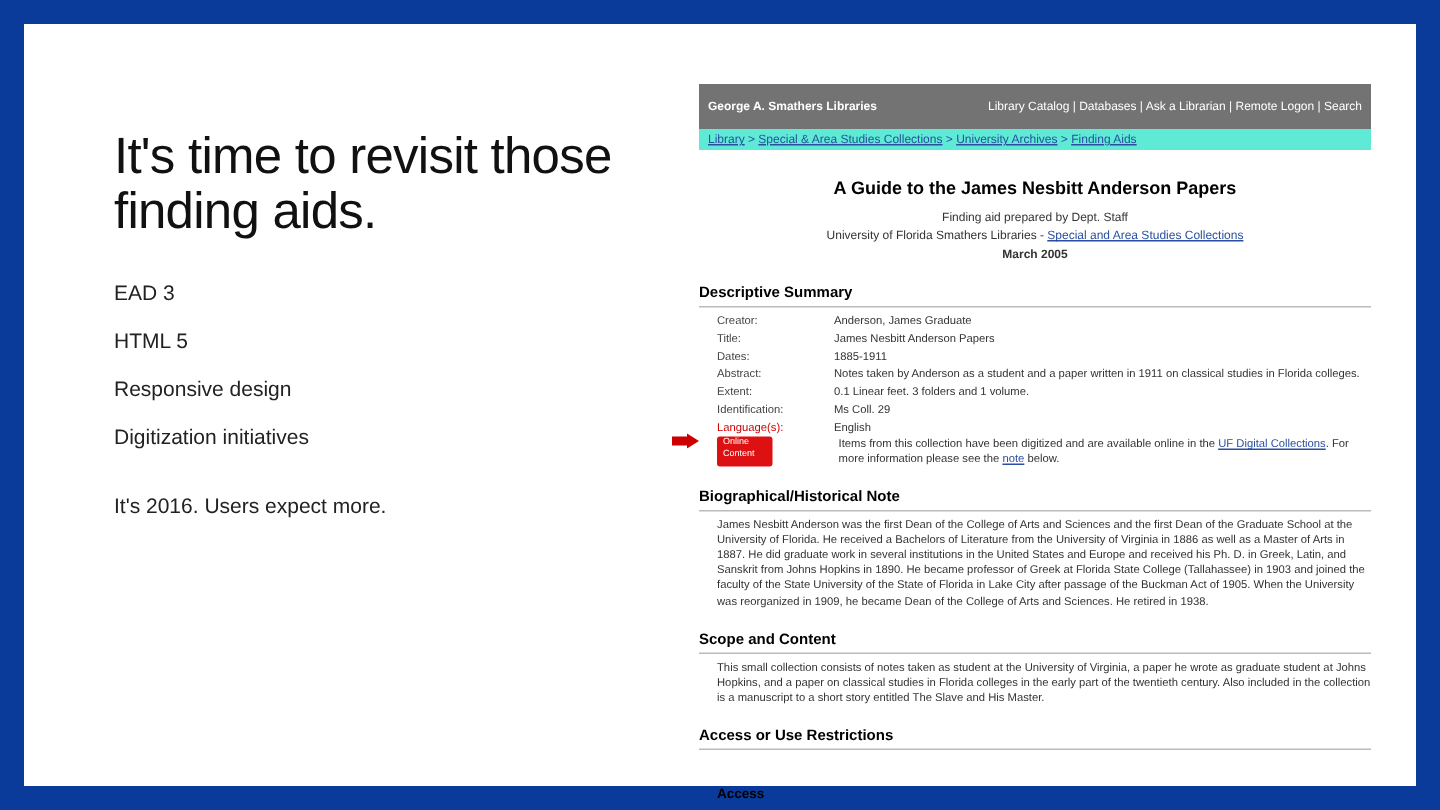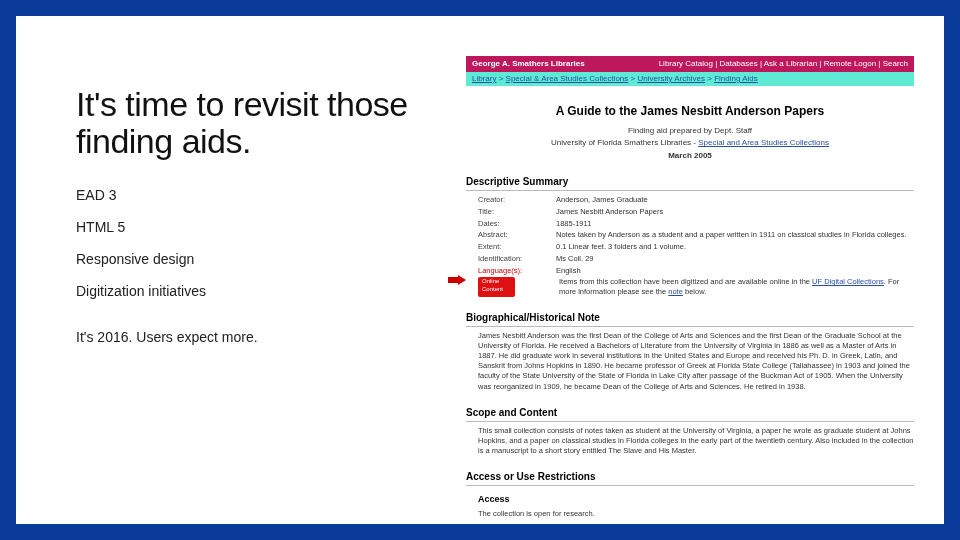--- a/index.html
+++ b/index.html
@@ -41,23 +41,23 @@
     margin-top: 30px;
   }
   .right {
     flex: 1;
     font-size: 8px;
     color: #333;
     line-height: 1.3;
     padding-right: 10px;
   }
   .topbar {
-    background: #be185d;
+    background: #737373;
     color: #fff;
-    height: 16px;
+    height: 30px;
     display: flex;
     align-items: center;
     justify-content: space-between;
     padding: 0 6px;
     font-size: 8px;
   }
   .topbar .brand { font-weight: bold; }
   .breadcrumb {
     background: #5eead4;
     color: #2a4fa0;
@@ -84,21 +84,21 @@
     font-size: 10px;
     margin-top: 14px;
     margin-bottom: 4px;
     border-bottom: 1px solid #bbb;
     padding-bottom: 2px;
     color: #000;
   }
   .section-h2 {
     font-weight: bold;
     font-size: 9px;
-    margin-top: 8px;
+    margin-top: 24px;
     color: #000;
   }
   .dsrow {
     display: flex;
     font-size: 7.5px;
     margin-bottom: 2px;
   }
   .dslbl { width: 90px; color: #444; padding-left: 12px; flex-shrink:0; }
   .dslbl.red { color: #c00; }
   .dsval { color: #333; }

